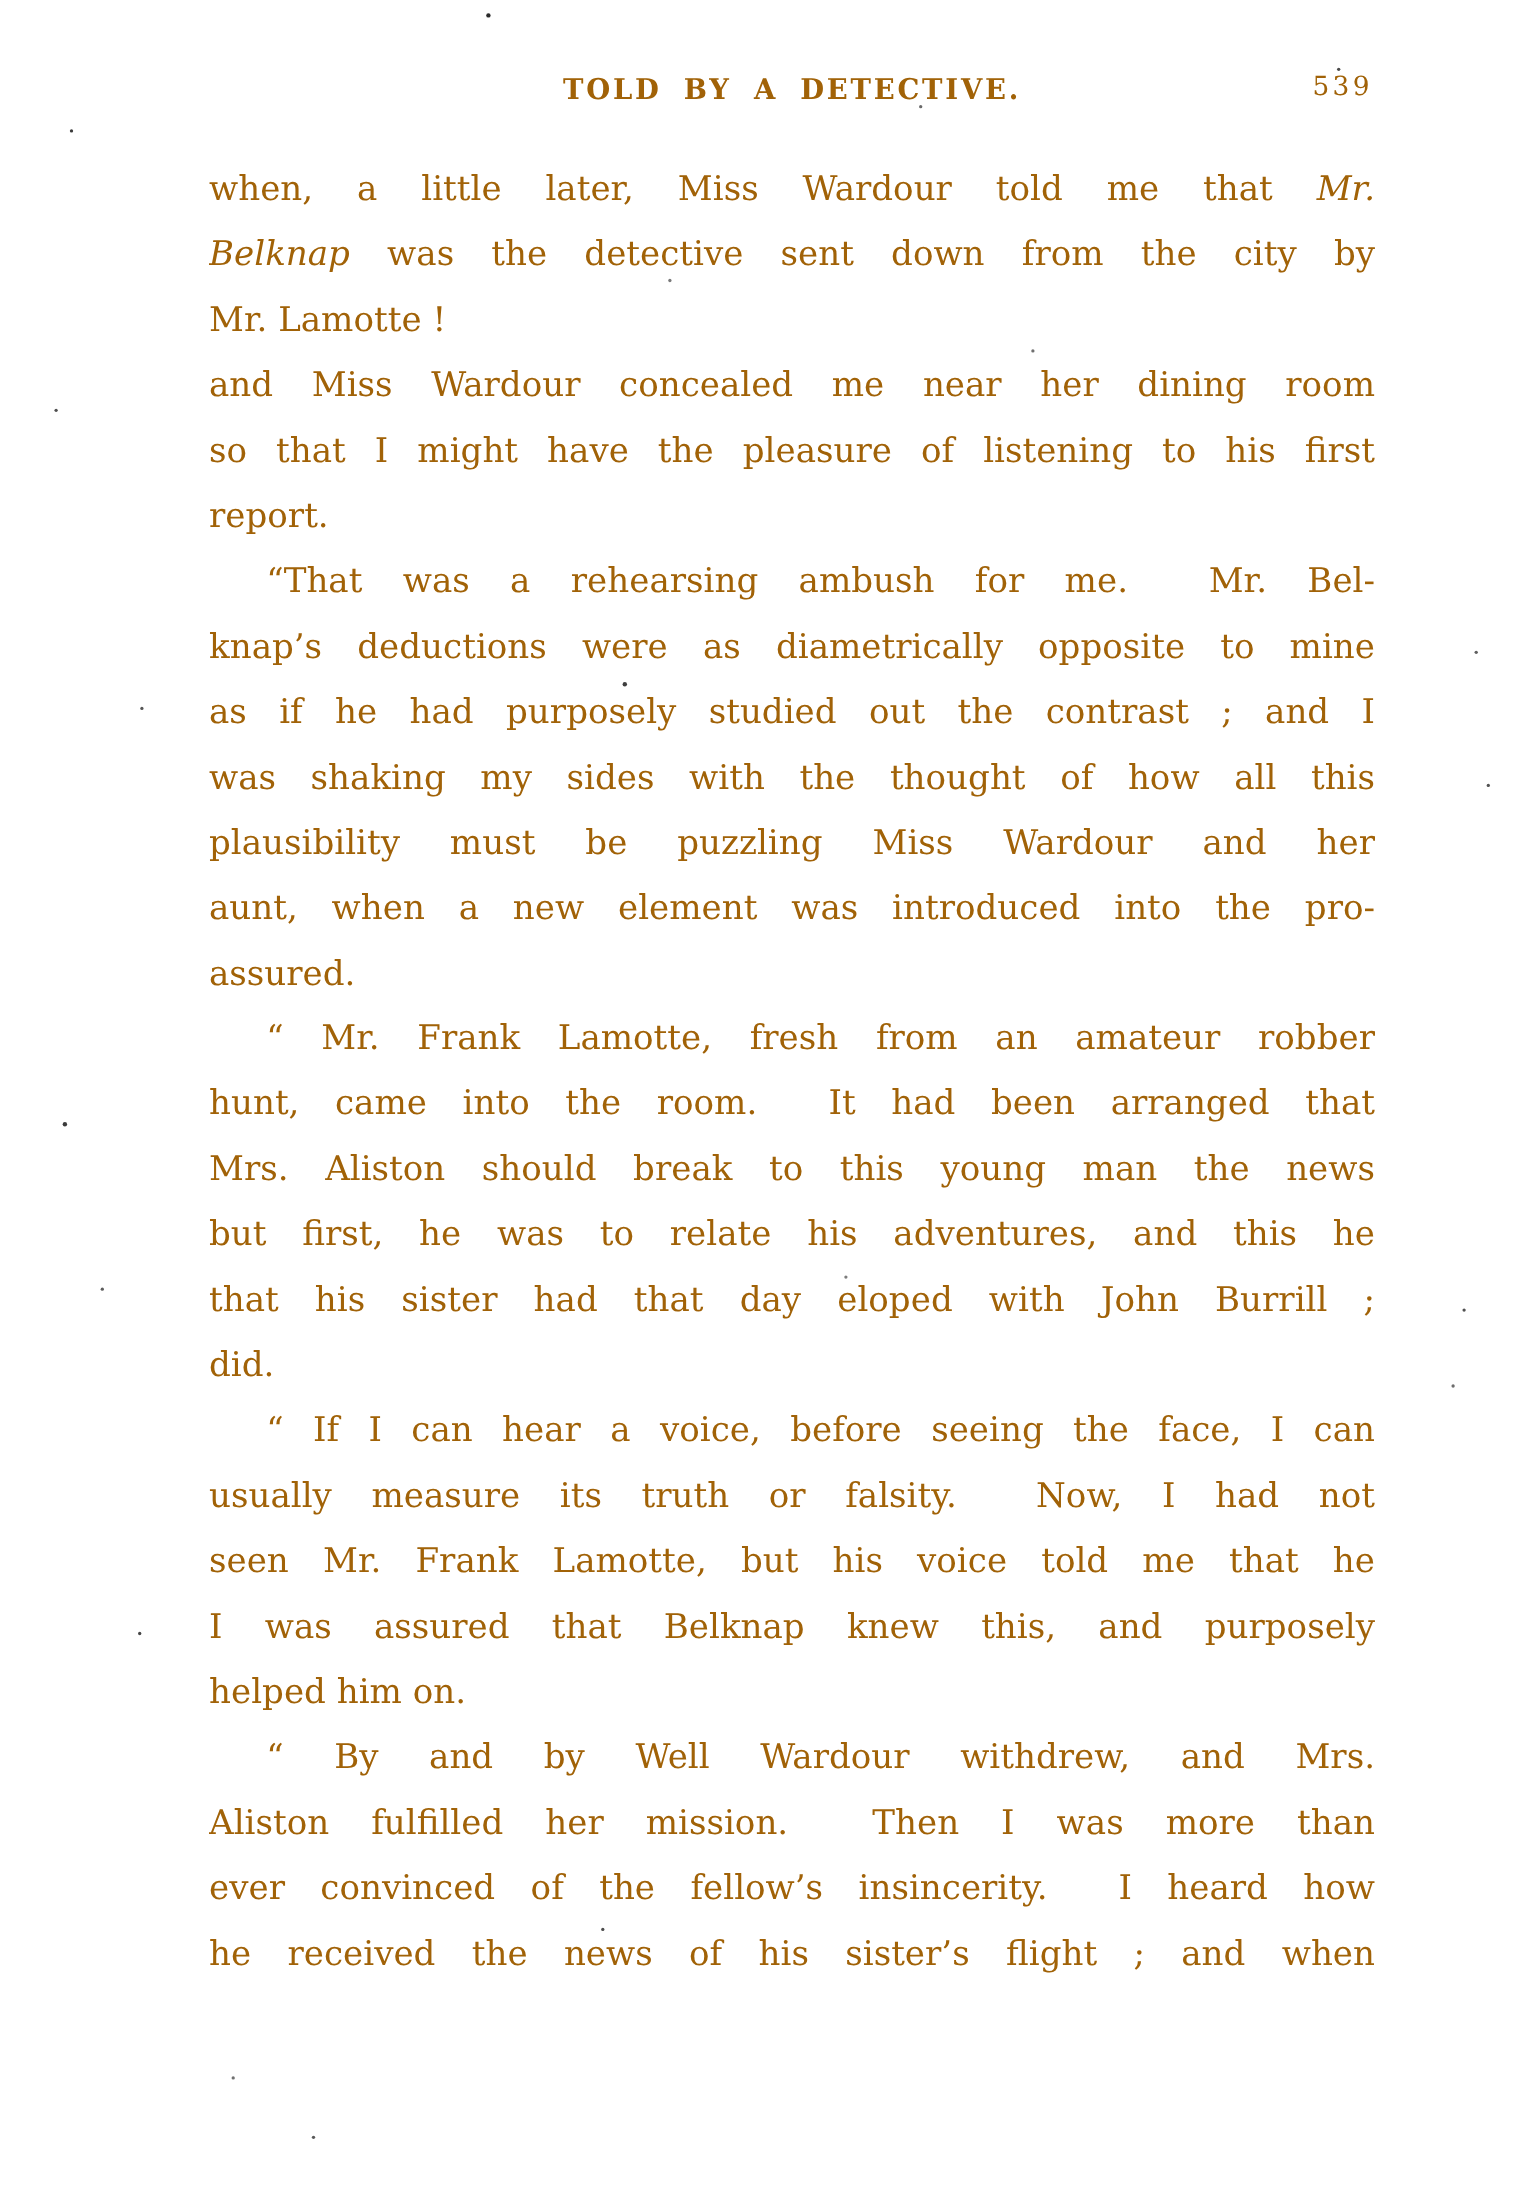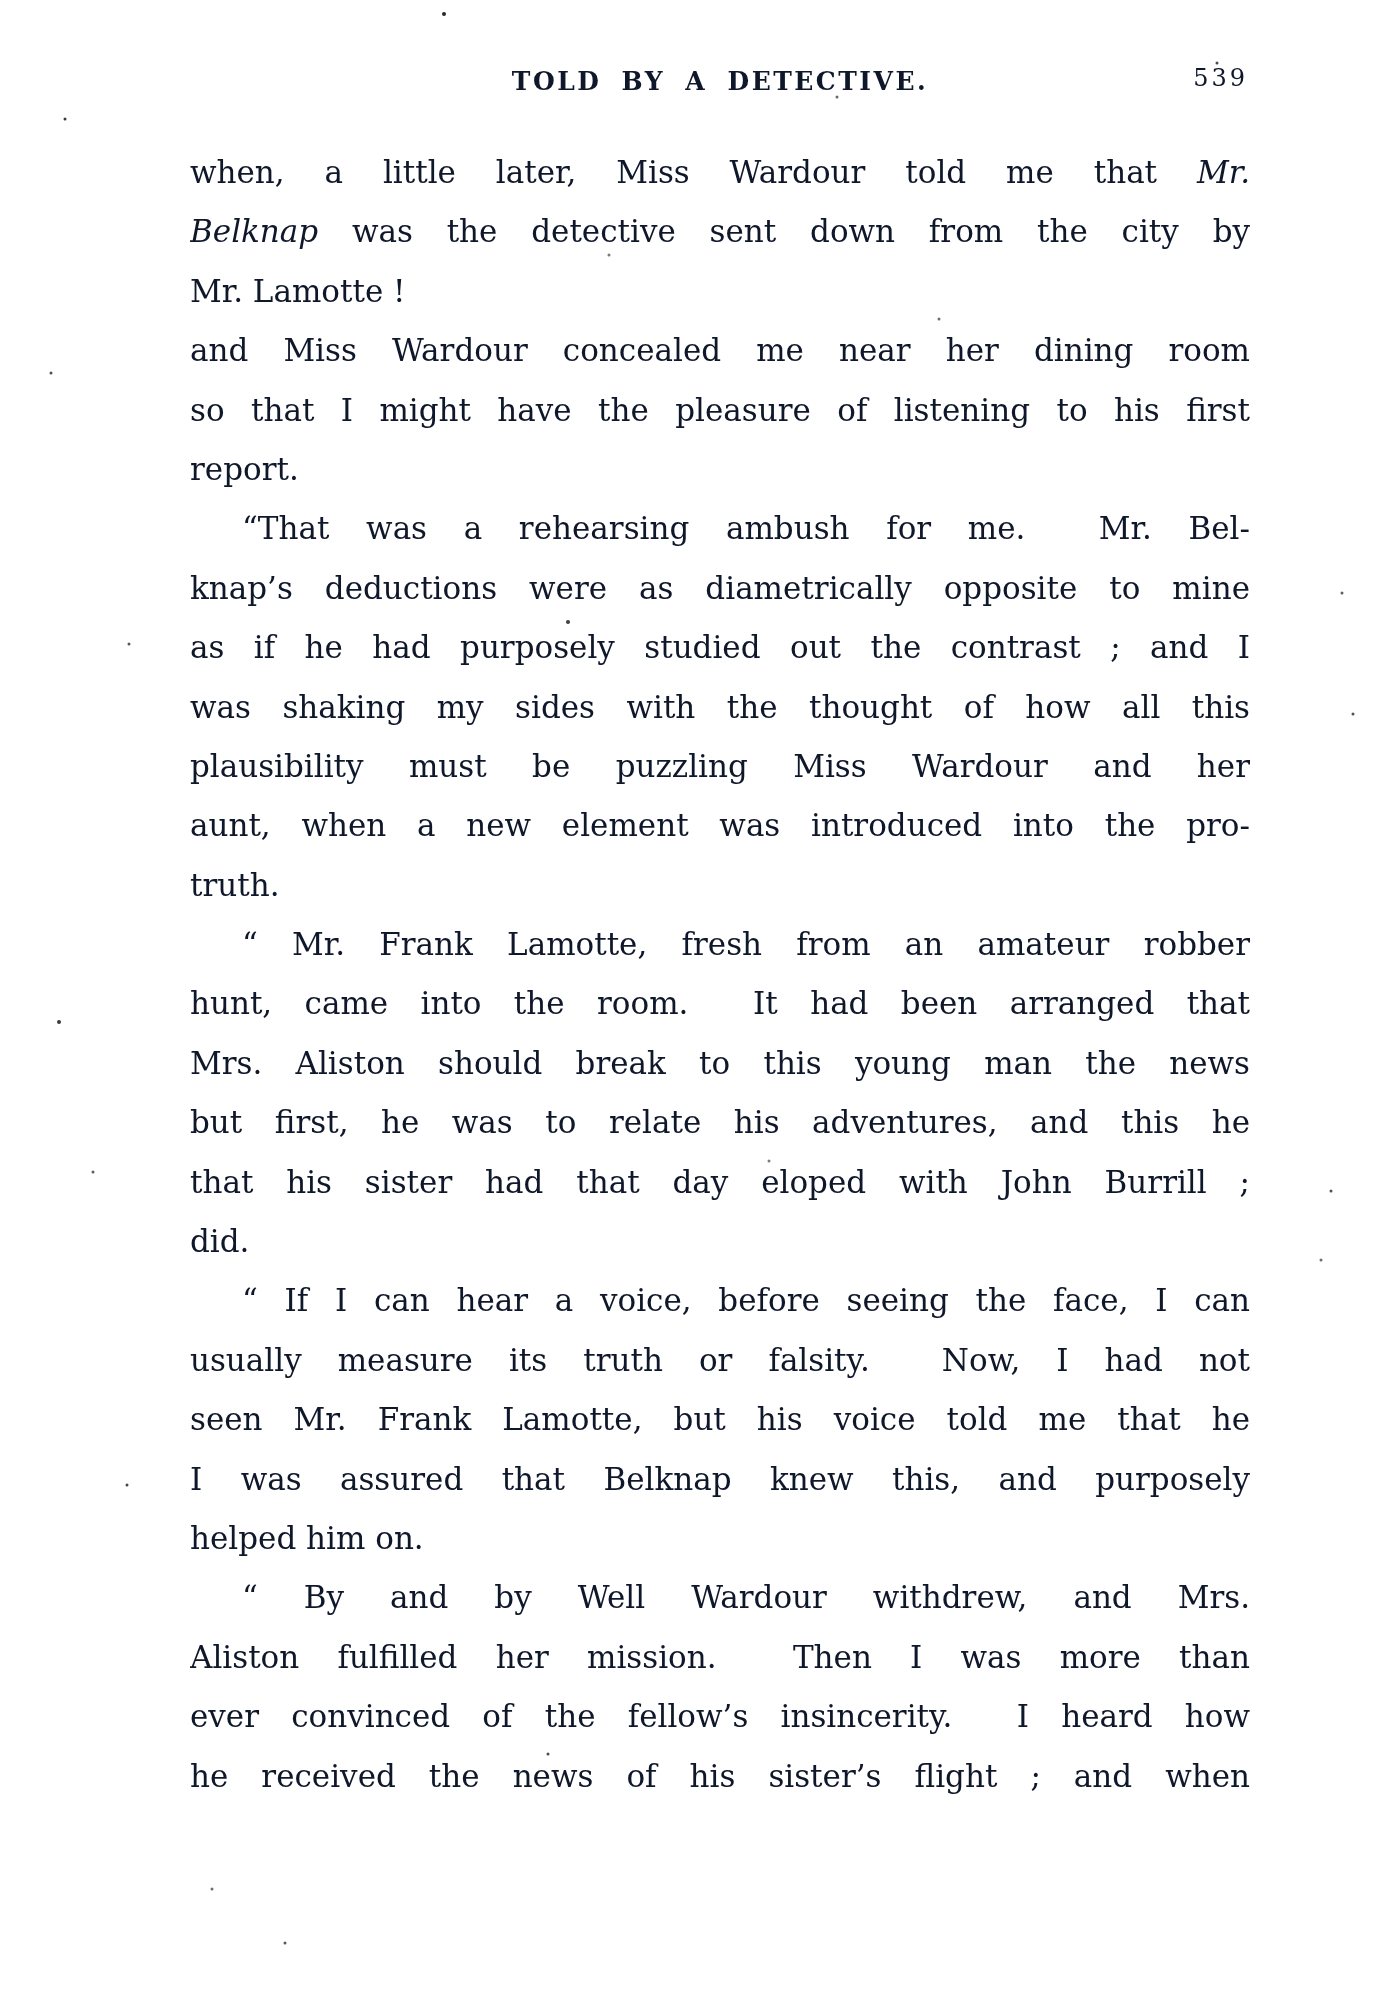--- a/index.html
+++ b/index.html
@@ -5,21 +5,21 @@
   html, body {
     margin: 0;
     padding: 0;
     background: #ffffff;
   }
   .page {
     position: relative;
     width: 1384px;
     height: 1999px;
     background: #ffffff;
-    color: #0f172a;
+    color: #a16207;
     font-family: "DejaVu Serif", serif;
     overflow: hidden;
   }
   .running-header {
     position: absolute;
     left: 190px;
     top: 64px;
     width: 1060px;
     height: 42px;
   }
@@ -115,21 +115,21 @@
         <div class="line"><span>so that I might have the pleasure of listening to his first</span></div>
         <div class="line last"><span>report.</span></div>
       </div>
       <div class="paragraph">
         <div class="line indent"><span>“That was a rehearsing ambush for me.  Mr. Bel-</span></div>
         <div class="line"><span>knap’s deductions were as diametrically opposite to mine</span></div>
         <div class="line"><span>as if he had purposely studied out the contrast ; and I</span></div>
         <div class="line"><span>was shaking my sides with the thought of how all this</span></div>
         <div class="line"><span>plausibility must be puzzling Miss Wardour and her</span></div>
         <div class="line"><span>aunt, when a new element was introduced into the pro-</span></div>
-        <div class="line last"><span>truth.</span></div>
+        <div class="line last"><span>assured.</span></div>
       </div>
       <div class="paragraph">
         <div class="line indent"><span>“ Mr. Frank Lamotte, fresh from an amateur robber</span></div>
         <div class="line"><span>hunt, came into the room.  It had been arranged that</span></div>
         <div class="line"><span>Mrs. Aliston should break to this young man the news</span></div>
         <div class="line"><span>but first, he was to relate his adventures, and this he</span></div>
         <div class="line"><span>that his sister had that day eloped with John Burrill ;</span></div>
         <div class="line last"><span>did.</span></div>
       </div>
       <div class="paragraph">

